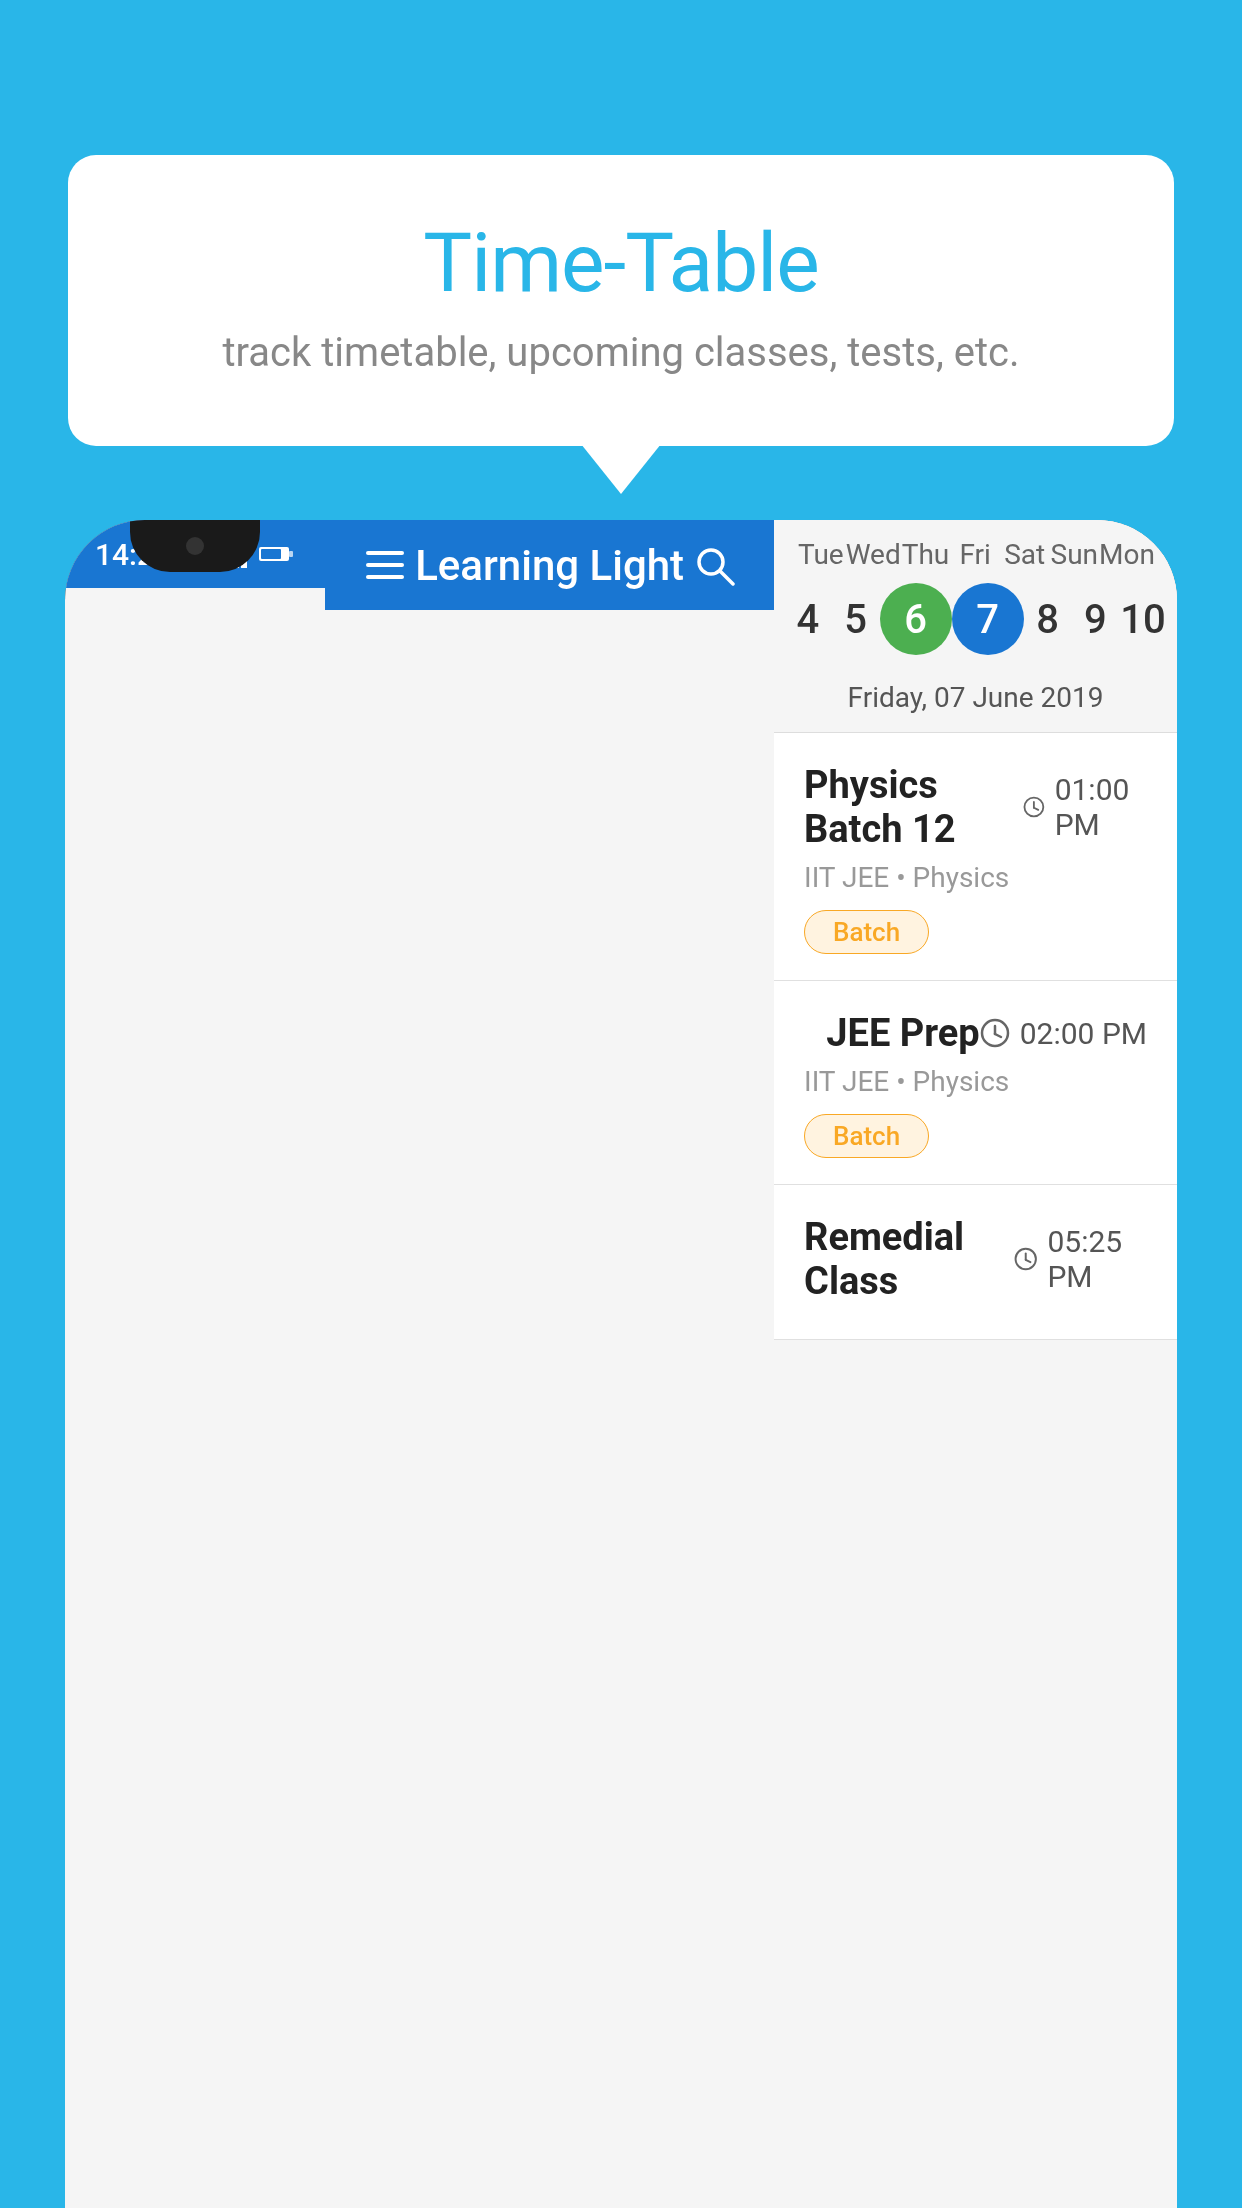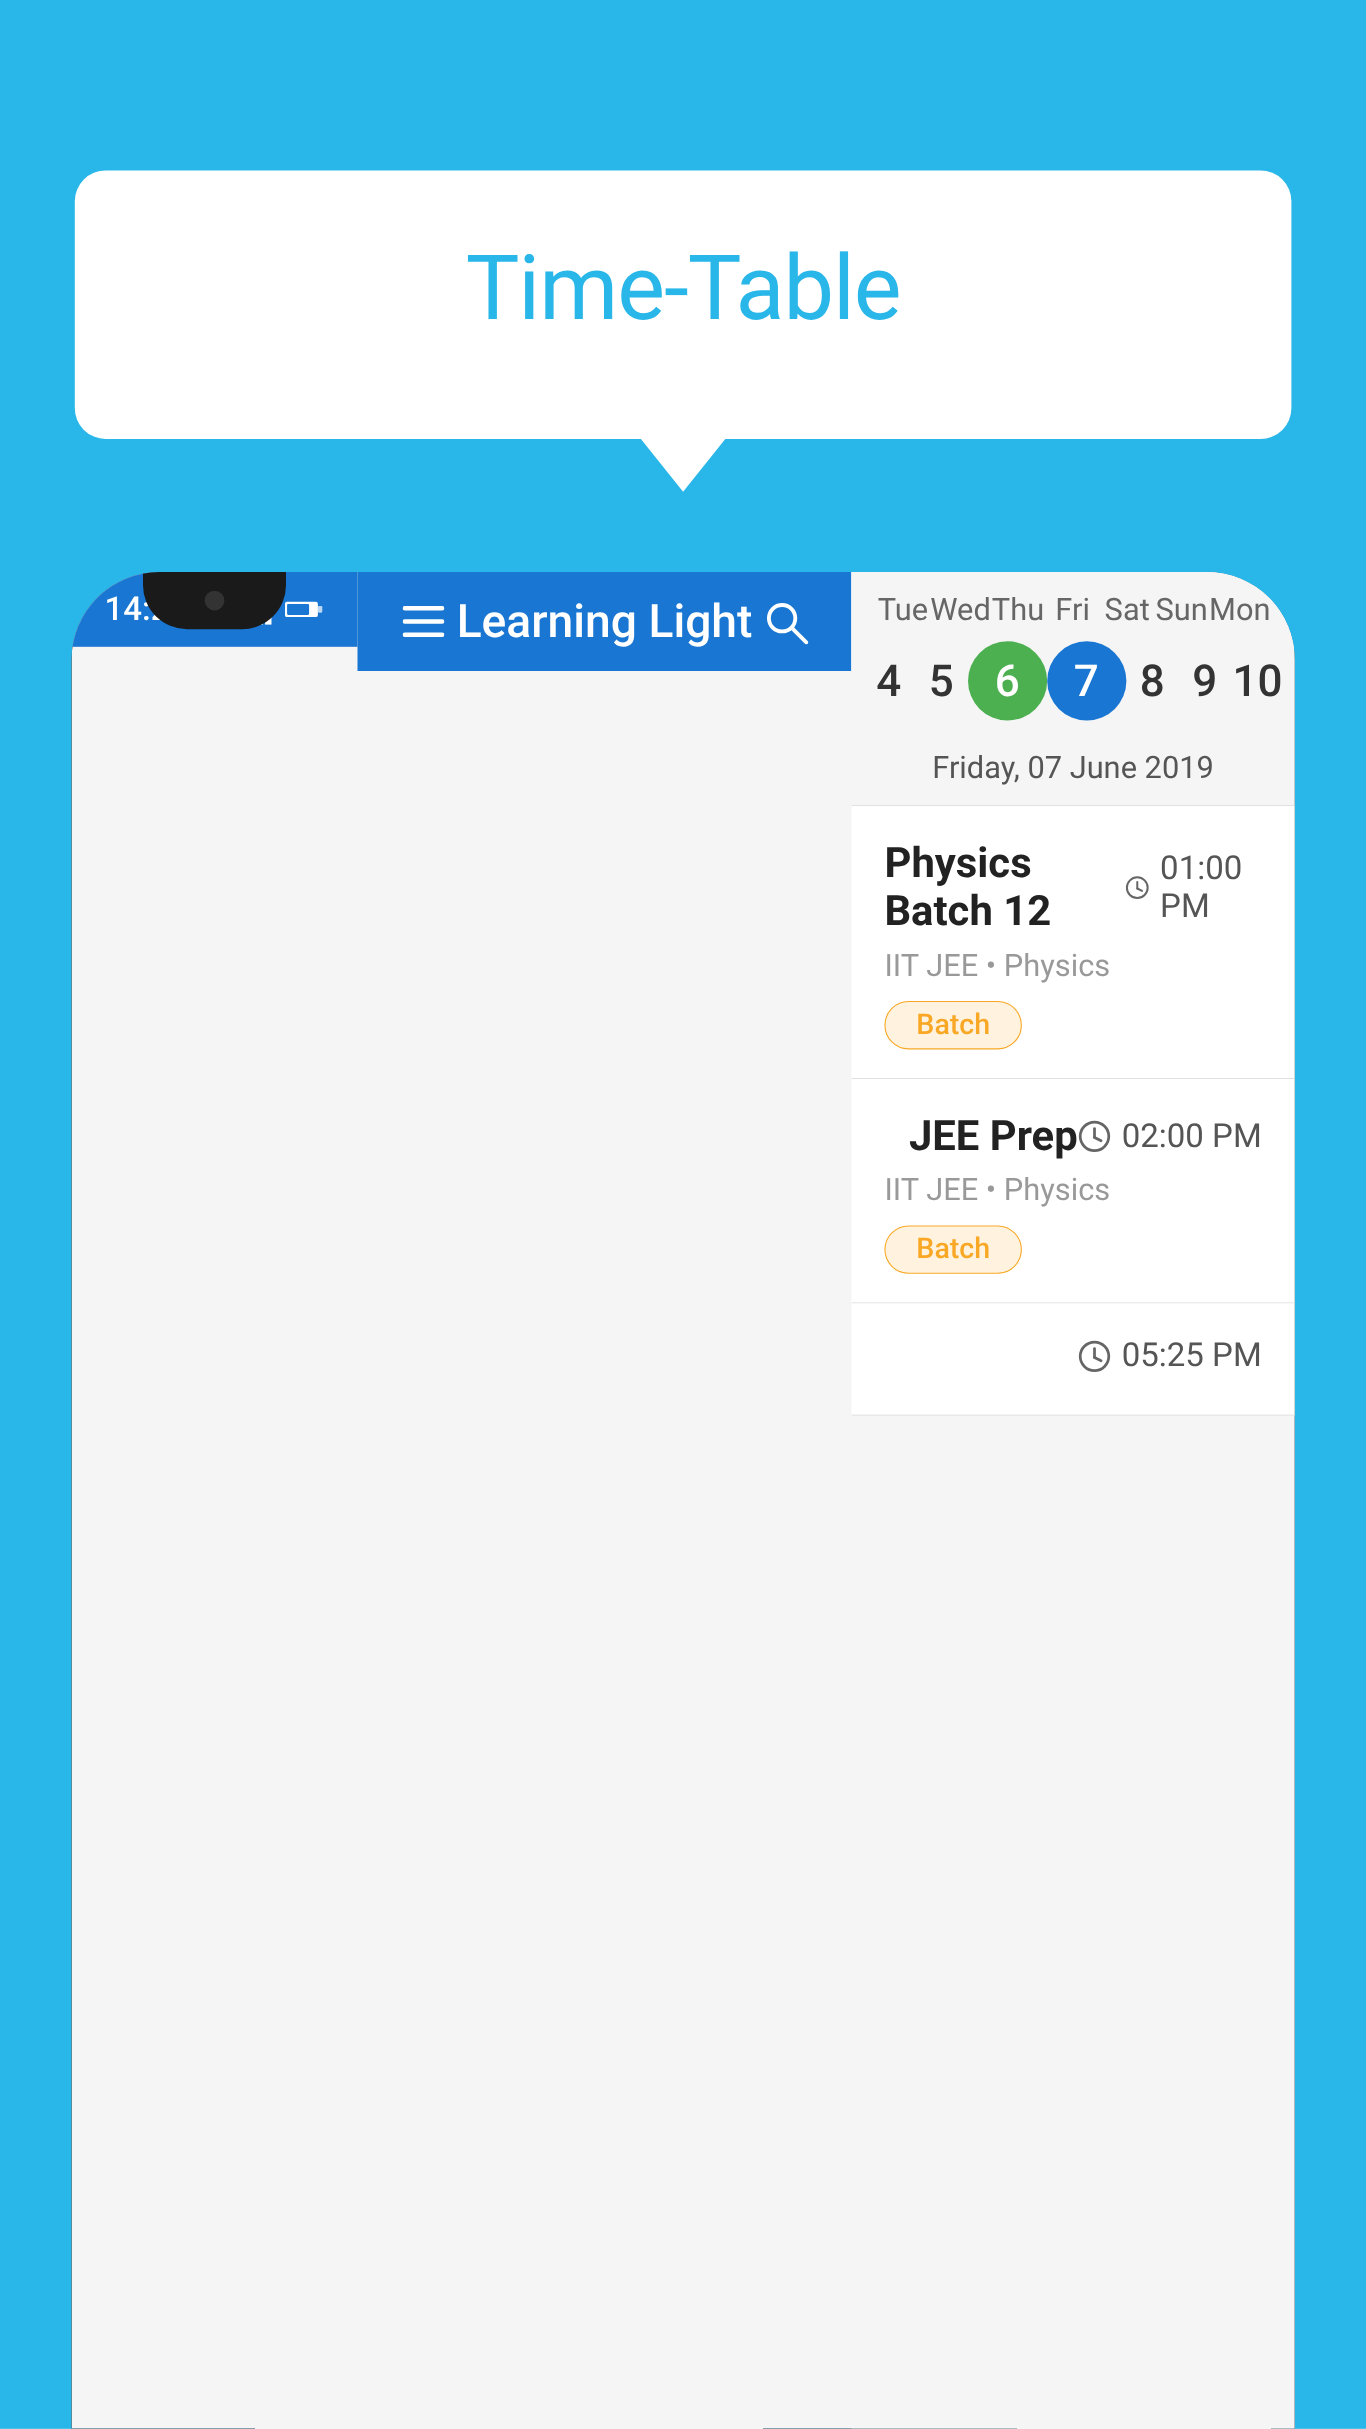--- a/index.html
+++ b/index.html
@@ -239,20 +239,21 @@
       height: 100%;
       display: flex;
       flex-direction: row;
     }
   </style>
 </head>
 <body>
 
 <div class="tooltip-card">
   <div class="tooltip-title">Time-Table</div>
+  <div class="tooltip-subtitle">track timetable, upcoming classes, tests, etc.</div>
 </div>
 
 <div class="phone-frame">
   <div class="phone-inner">
 
     <div class="phone-status-bar">
       <span class="status-time">14:29</span>
       <div class="notch">
         <div class="camera-dot"></div>
       </div>
@@ -349,20 +350,21 @@
               </svg>
               <span>02:00 PM</span>
             </div>
           </div>
           <div class="schedule-meta">IIT JEE • Physics</div>
           <span class="batch-badge">Batch</span>
         </div>
 
         <div class="schedule-item">
           <div class="schedule-item-header">
+            <div class="schedule-title">Remedial Class</div>
             <div class="schedule-time">
               <svg width="30" height="30" viewBox="0 0 30 30">
                 <circle cx="15" cy="15" r="13" stroke="#666" stroke-width="2.5" fill="none"></circle>
                 <line x1="15" y1="8" x2="15" y2="16" stroke="#666" stroke-width="2.5" stroke-linecap="round"></line>
                 <line x1="15" y1="16" x2="21" y2="19" stroke="#666" stroke-width="2.5" stroke-linecap="round"></line>
               </svg>
               <span>05:25 PM</span>
             </div>
           </div>
         </div>

